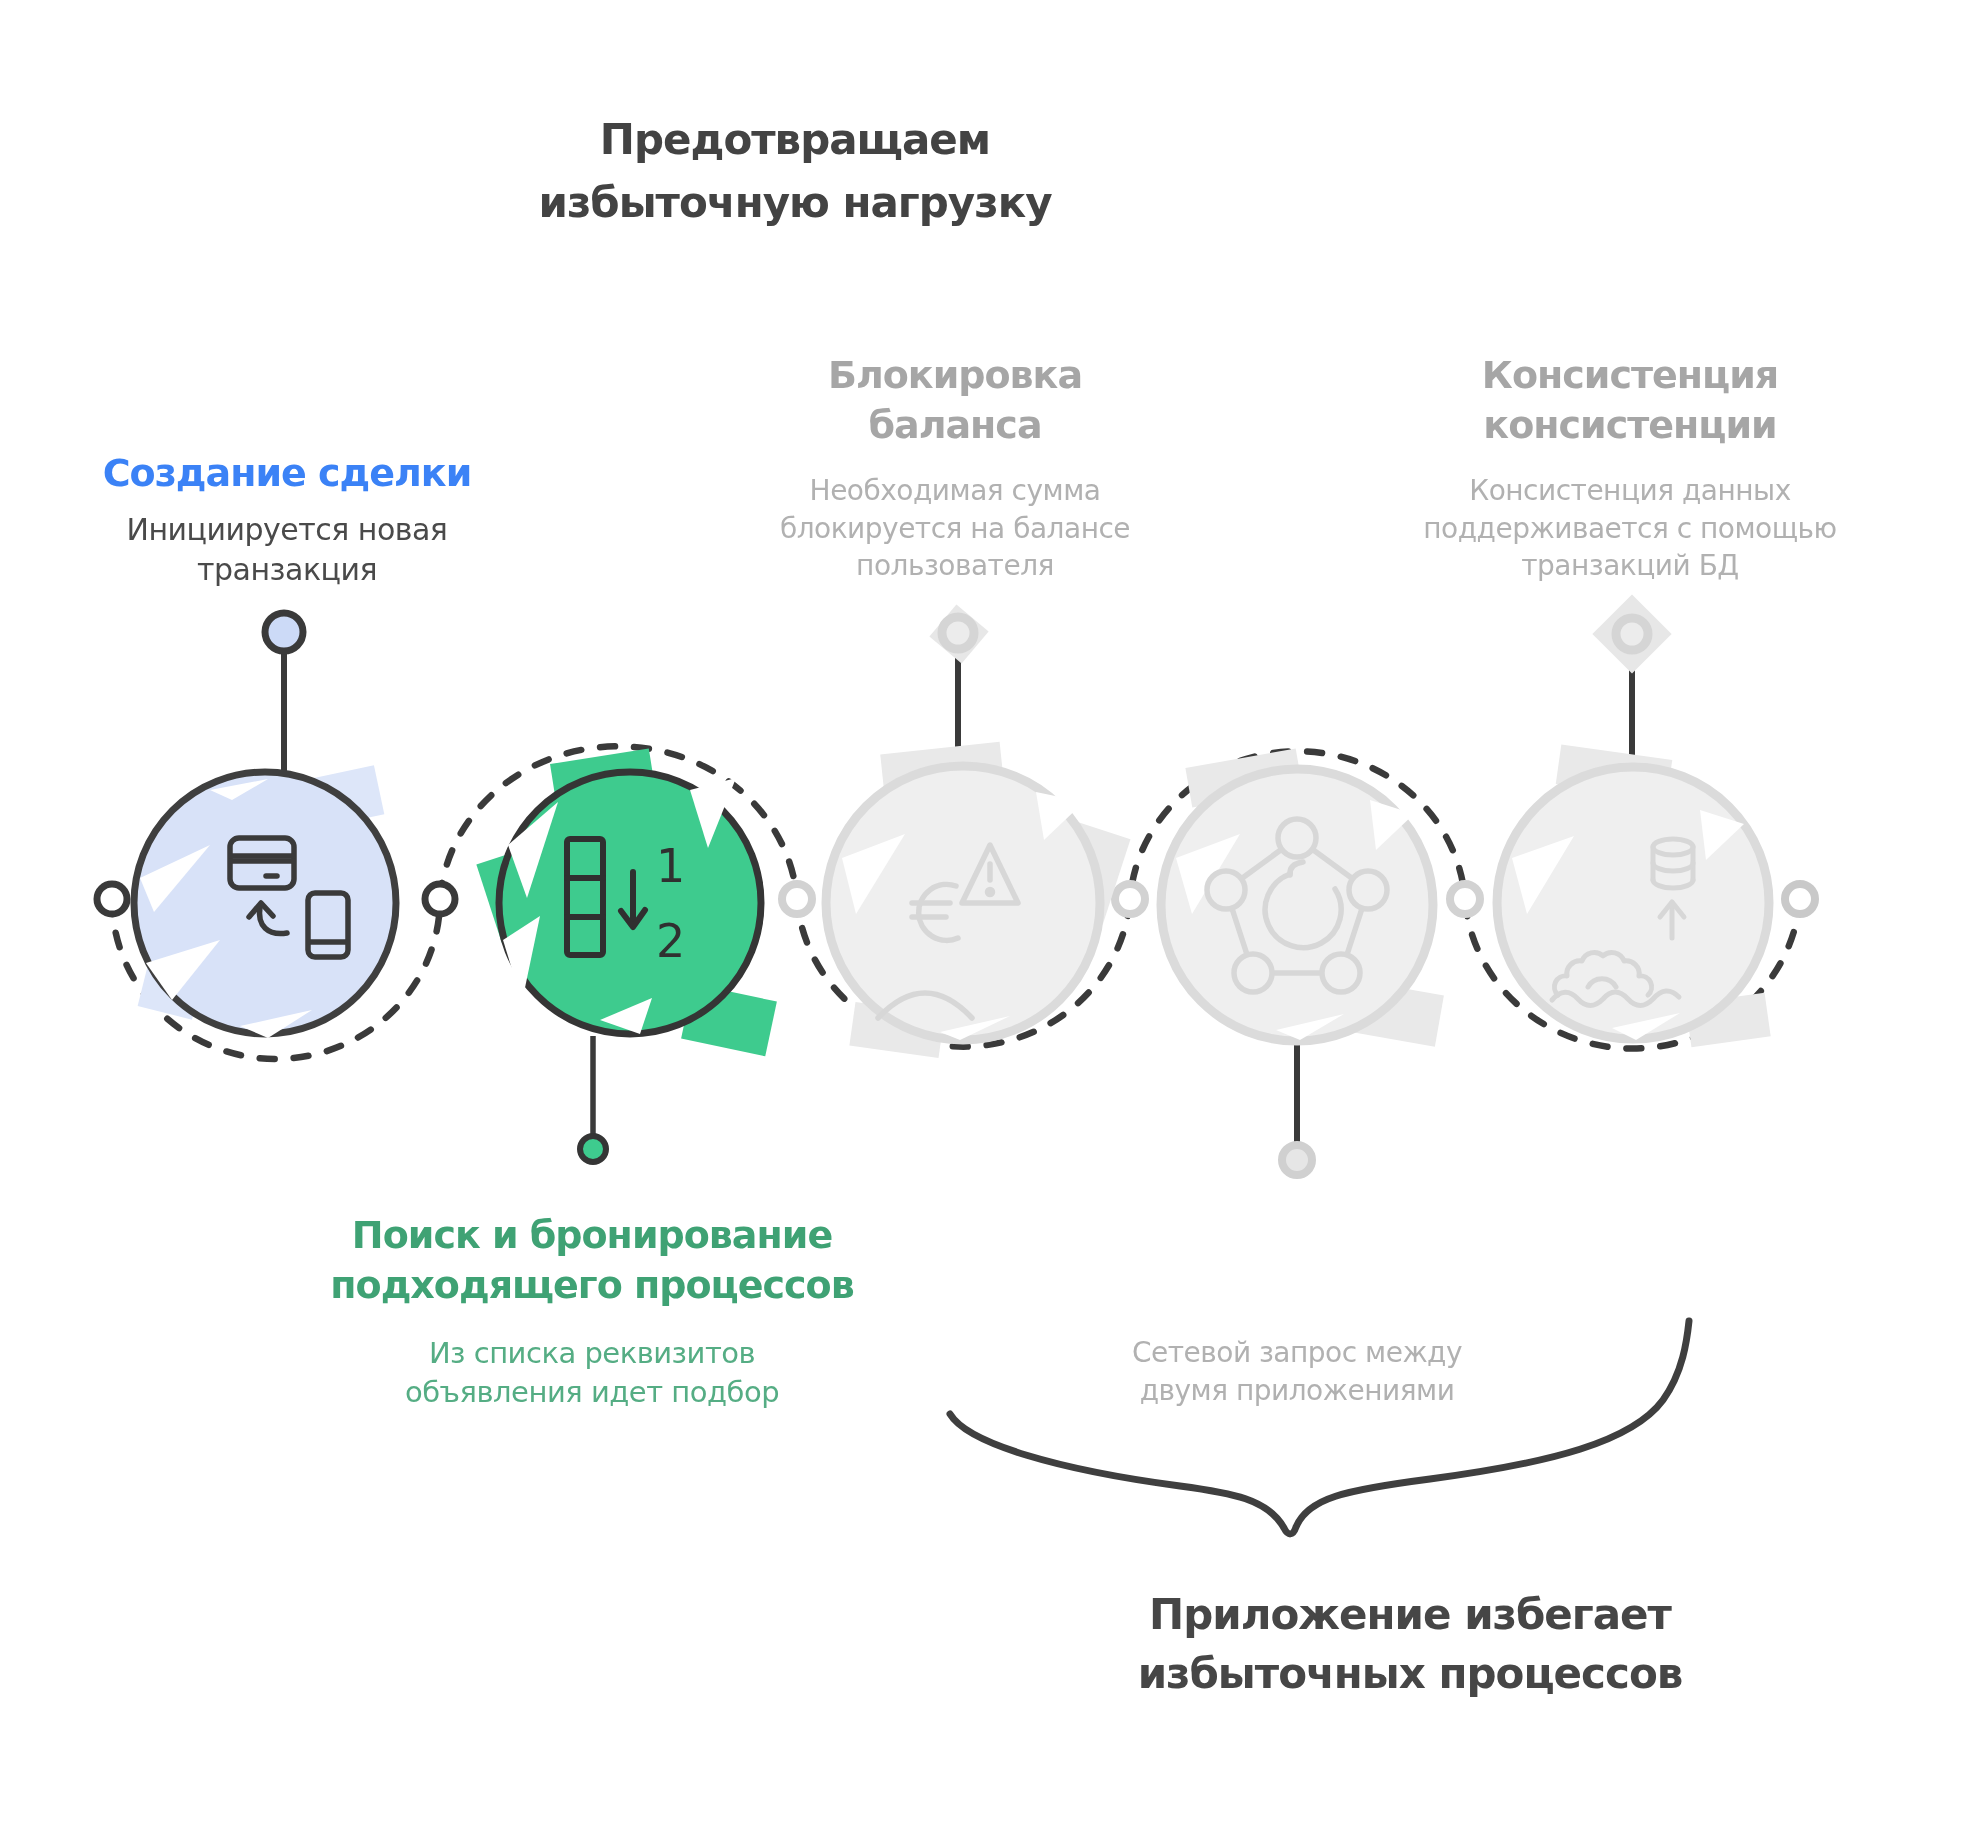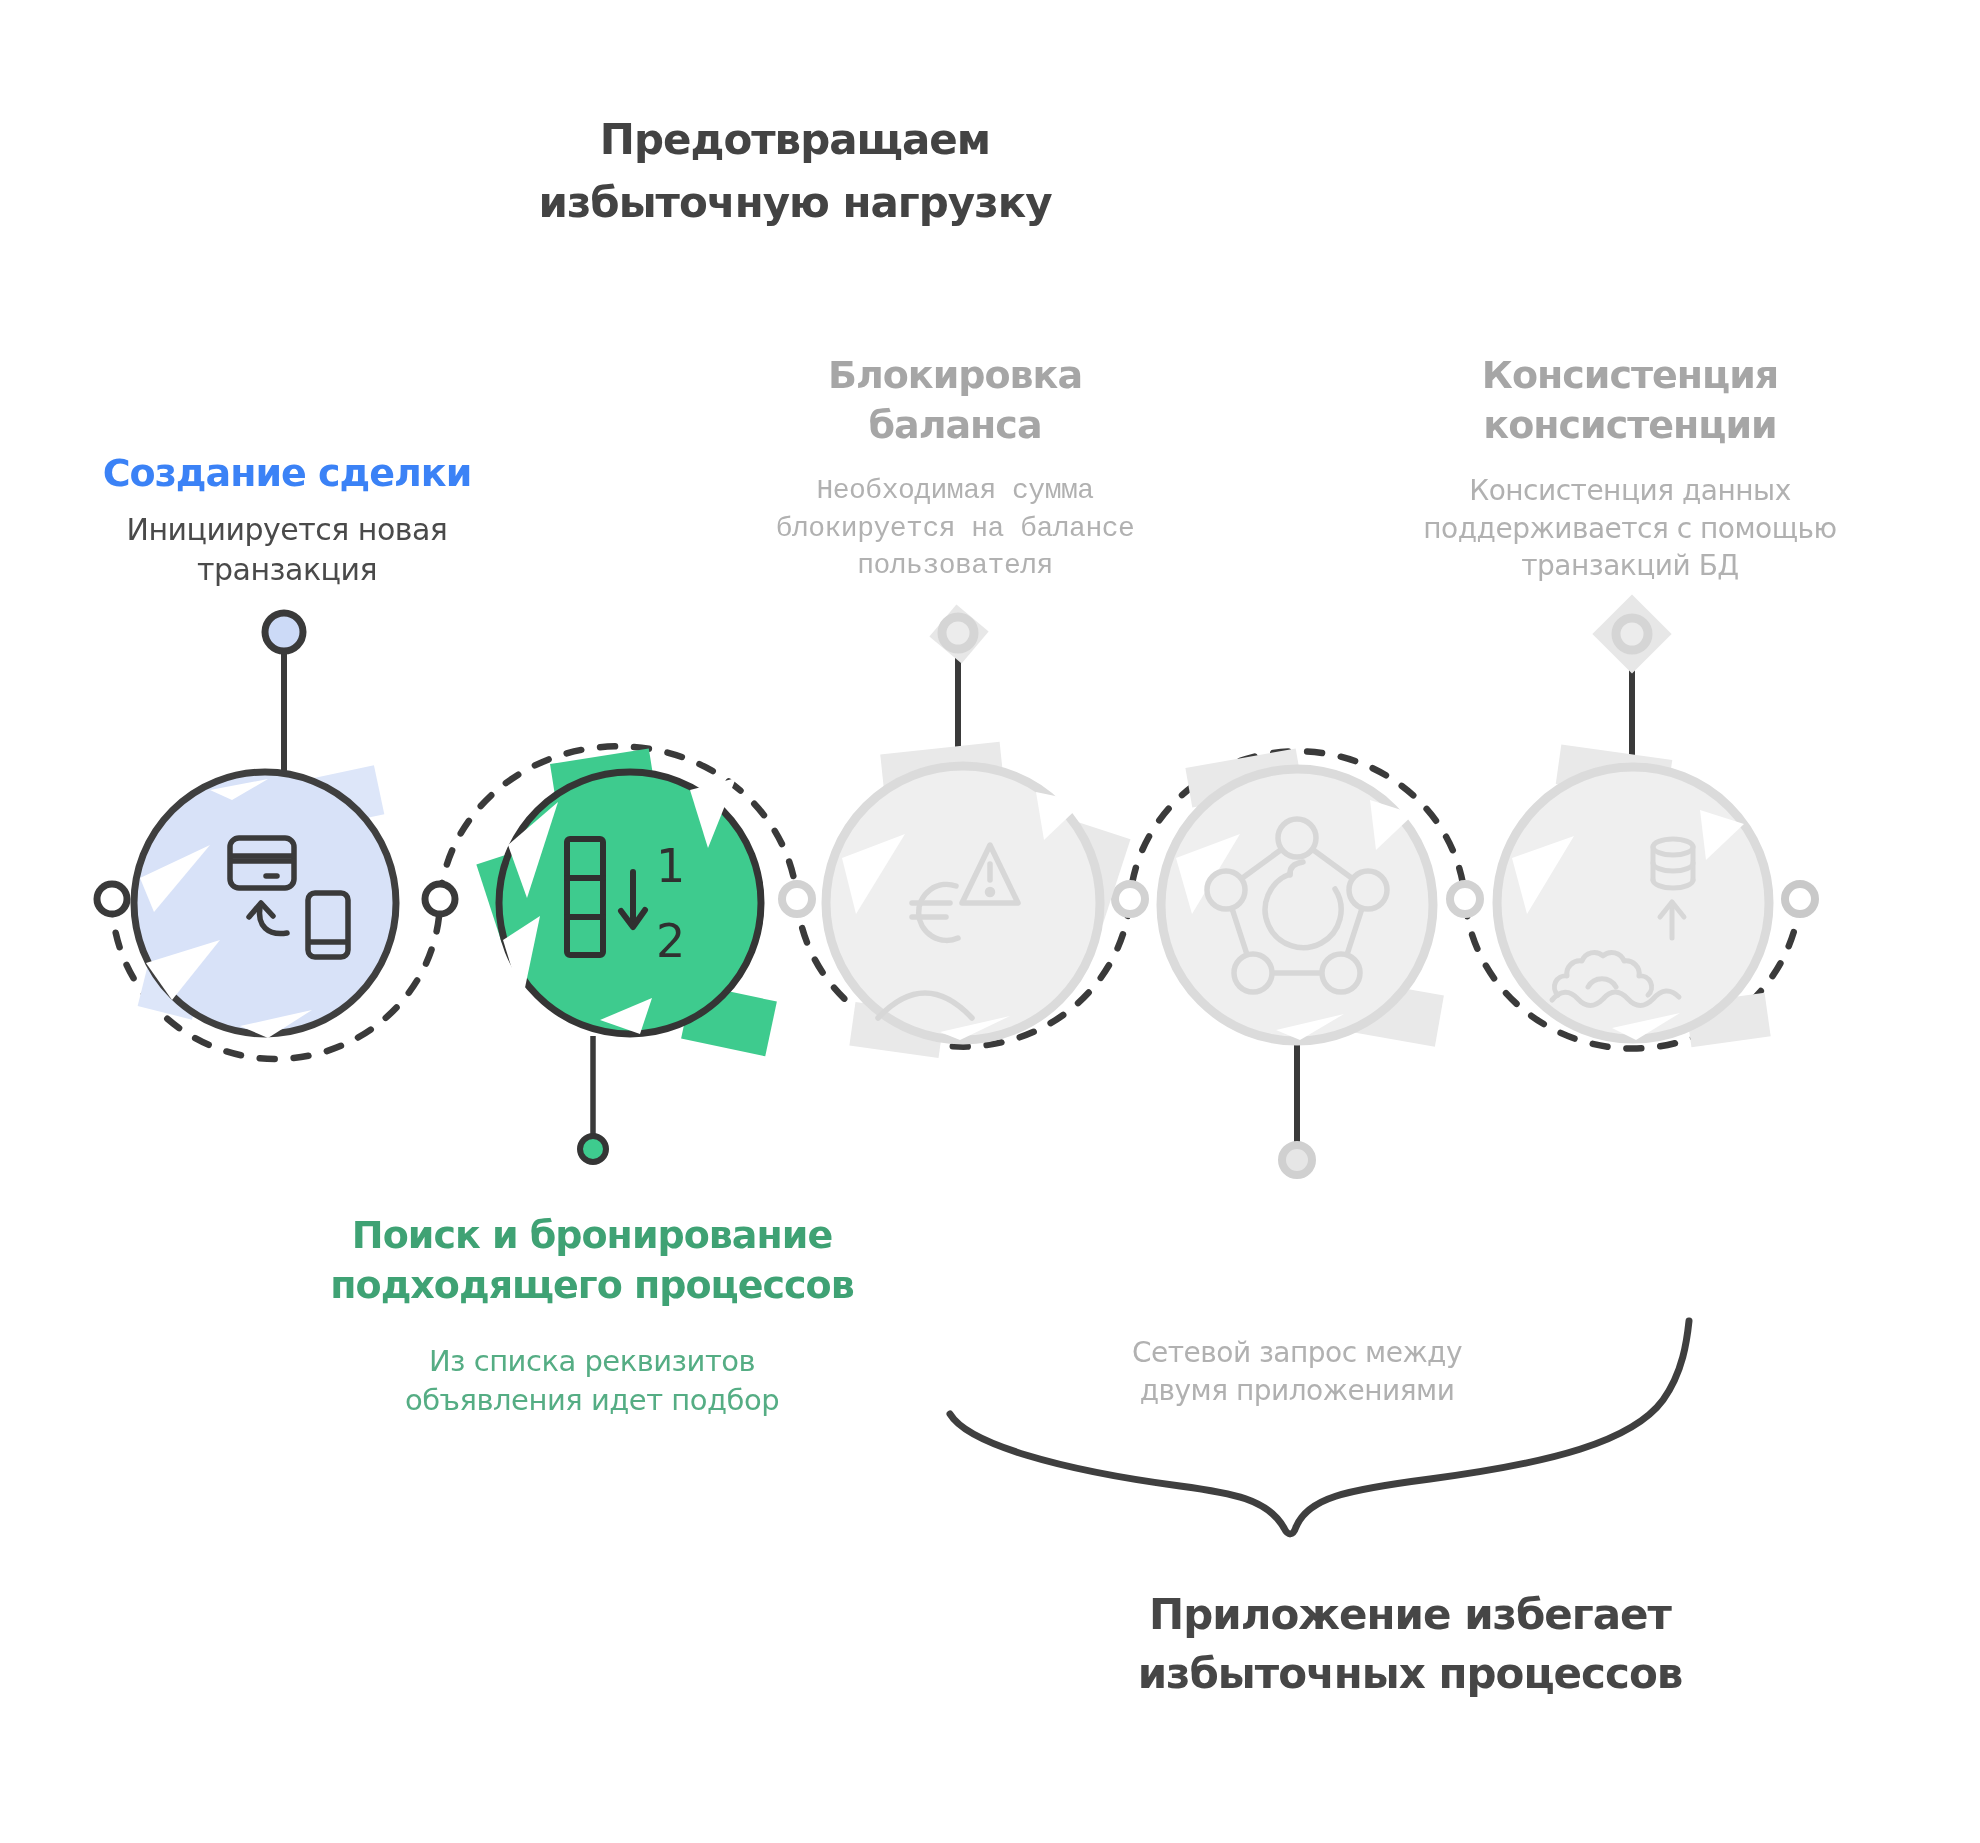--- a/index.html
+++ b/index.html
@@ -12,23 +12,23 @@
   .step-desc{font-size:28px;line-height:1.34;letter-spacing:-0.5px;}
   .ink{color:#3b82f6;}
   .ink-soft{color:#4a4a4a;}
   .gray-strong{color:#a6a6a6;}
   .gray-soft{color:#b1b1b1;}
   .green-strong{color:#3fa274;}
   .green-soft{color:#55ad84;}
   .t-s1{left:27px;top:448px;width:520px;}
   .d-s1{left:27px;top:510px;width:520px;}
   .t-s2{left:292px;top:1210px;width:600px;}
-  .d-s2{left:292px;top:1334px;width:600px;margin-top:8px;}
+  .d-s2{left:292px;top:1334px;width:600px;}
   .t-s3{left:695px;top:350px;width:520px;}
-  .d-s3{left:695px;top:472px;width:520px;font-family:Liberation Mono, monospace;}
+  .d-s3{left:695px;top:472px;width:520px;}
   .t-s4{left:1037px;top:1210px;width:520px;}
   .d-s4{left:1037px;top:1334px;width:520px;}
   .t-s5{left:1370px;top:350px;width:520px;}
   .d-s5{left:1370px;top:472px;width:520px;}
   .callout-txt{left:1080px;top:1562px;width:660px;font-size:42px;font-weight:bold;color:#464646;line-height:1.4;letter-spacing:-1px;margin-top:24px;}
 </style>
 </head>
 <body>
 
 <div class="canvas">

